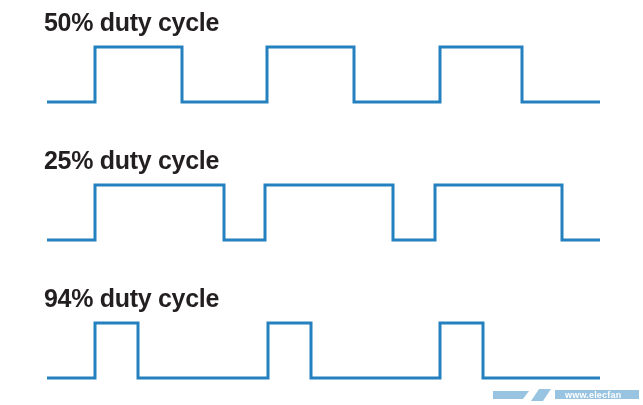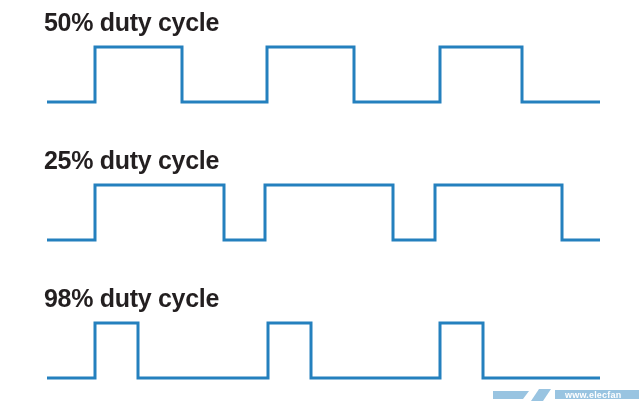--- a/index.html
+++ b/index.html
@@ -72,21 +72,21 @@
   </div>
 
   <div class="wave-block" id="block-1">
     <div class="wave-title" id="title-1" style="top: 146px; color: rgb(35, 31, 32);">25% duty cycle</div>
     <svg class="wave-svg" id="svg-1" width="643" height="72" viewBox="0 0 643 72" style="top: 178px;">
       <polyline class="wave-path" id="path-1" points="47,62 95,62 95,7 224,7 224,62 265,62 265,7 393,7 393,62 435,62 435,7 562,7 562,62 600,62" stroke="#2480be" stroke-width="3"></polyline>
     </svg>
   </div>
 
   <div class="wave-block" id="block-2">
-    <div class="wave-title" id="title-2" style="top: 284px; color: rgb(35, 31, 32);">98% duty cycle</div>
+    <div class="wave-title" id="title-2" style="top: 284px; color: rgb(35, 31, 32);">94% duty cycle</div>
     <svg class="wave-svg" id="svg-2" width="643" height="72" viewBox="0 0 643 72" style="top: 316px;">
       <polyline class="wave-path" id="path-2" points="47,62 95,62 95,7 138,7 138,62 268,62 268,7 311,7 311,62 440,62 440,7 483,7 483,62 600,62" stroke="#2480be" stroke-width="3"></polyline>
     </svg>
   </div>
 
   <svg id="watermark" viewBox="0 0 150 40">
     <polygon points="0,26 36,26 30,34 0,34" fill="#2480be" opacity="0.85"></polygon>
     <polygon points="46,24 58,24 50,36 38,36" fill="#2480be" opacity="0.85"></polygon>
     <rect x="62" y="25" width="84" height="9" fill="#2480be" opacity="0.85"></rect>
     <text class="wm-text" id="wm-label" x="72" y="33" fill="#ffffff">www.elecfan</text>

